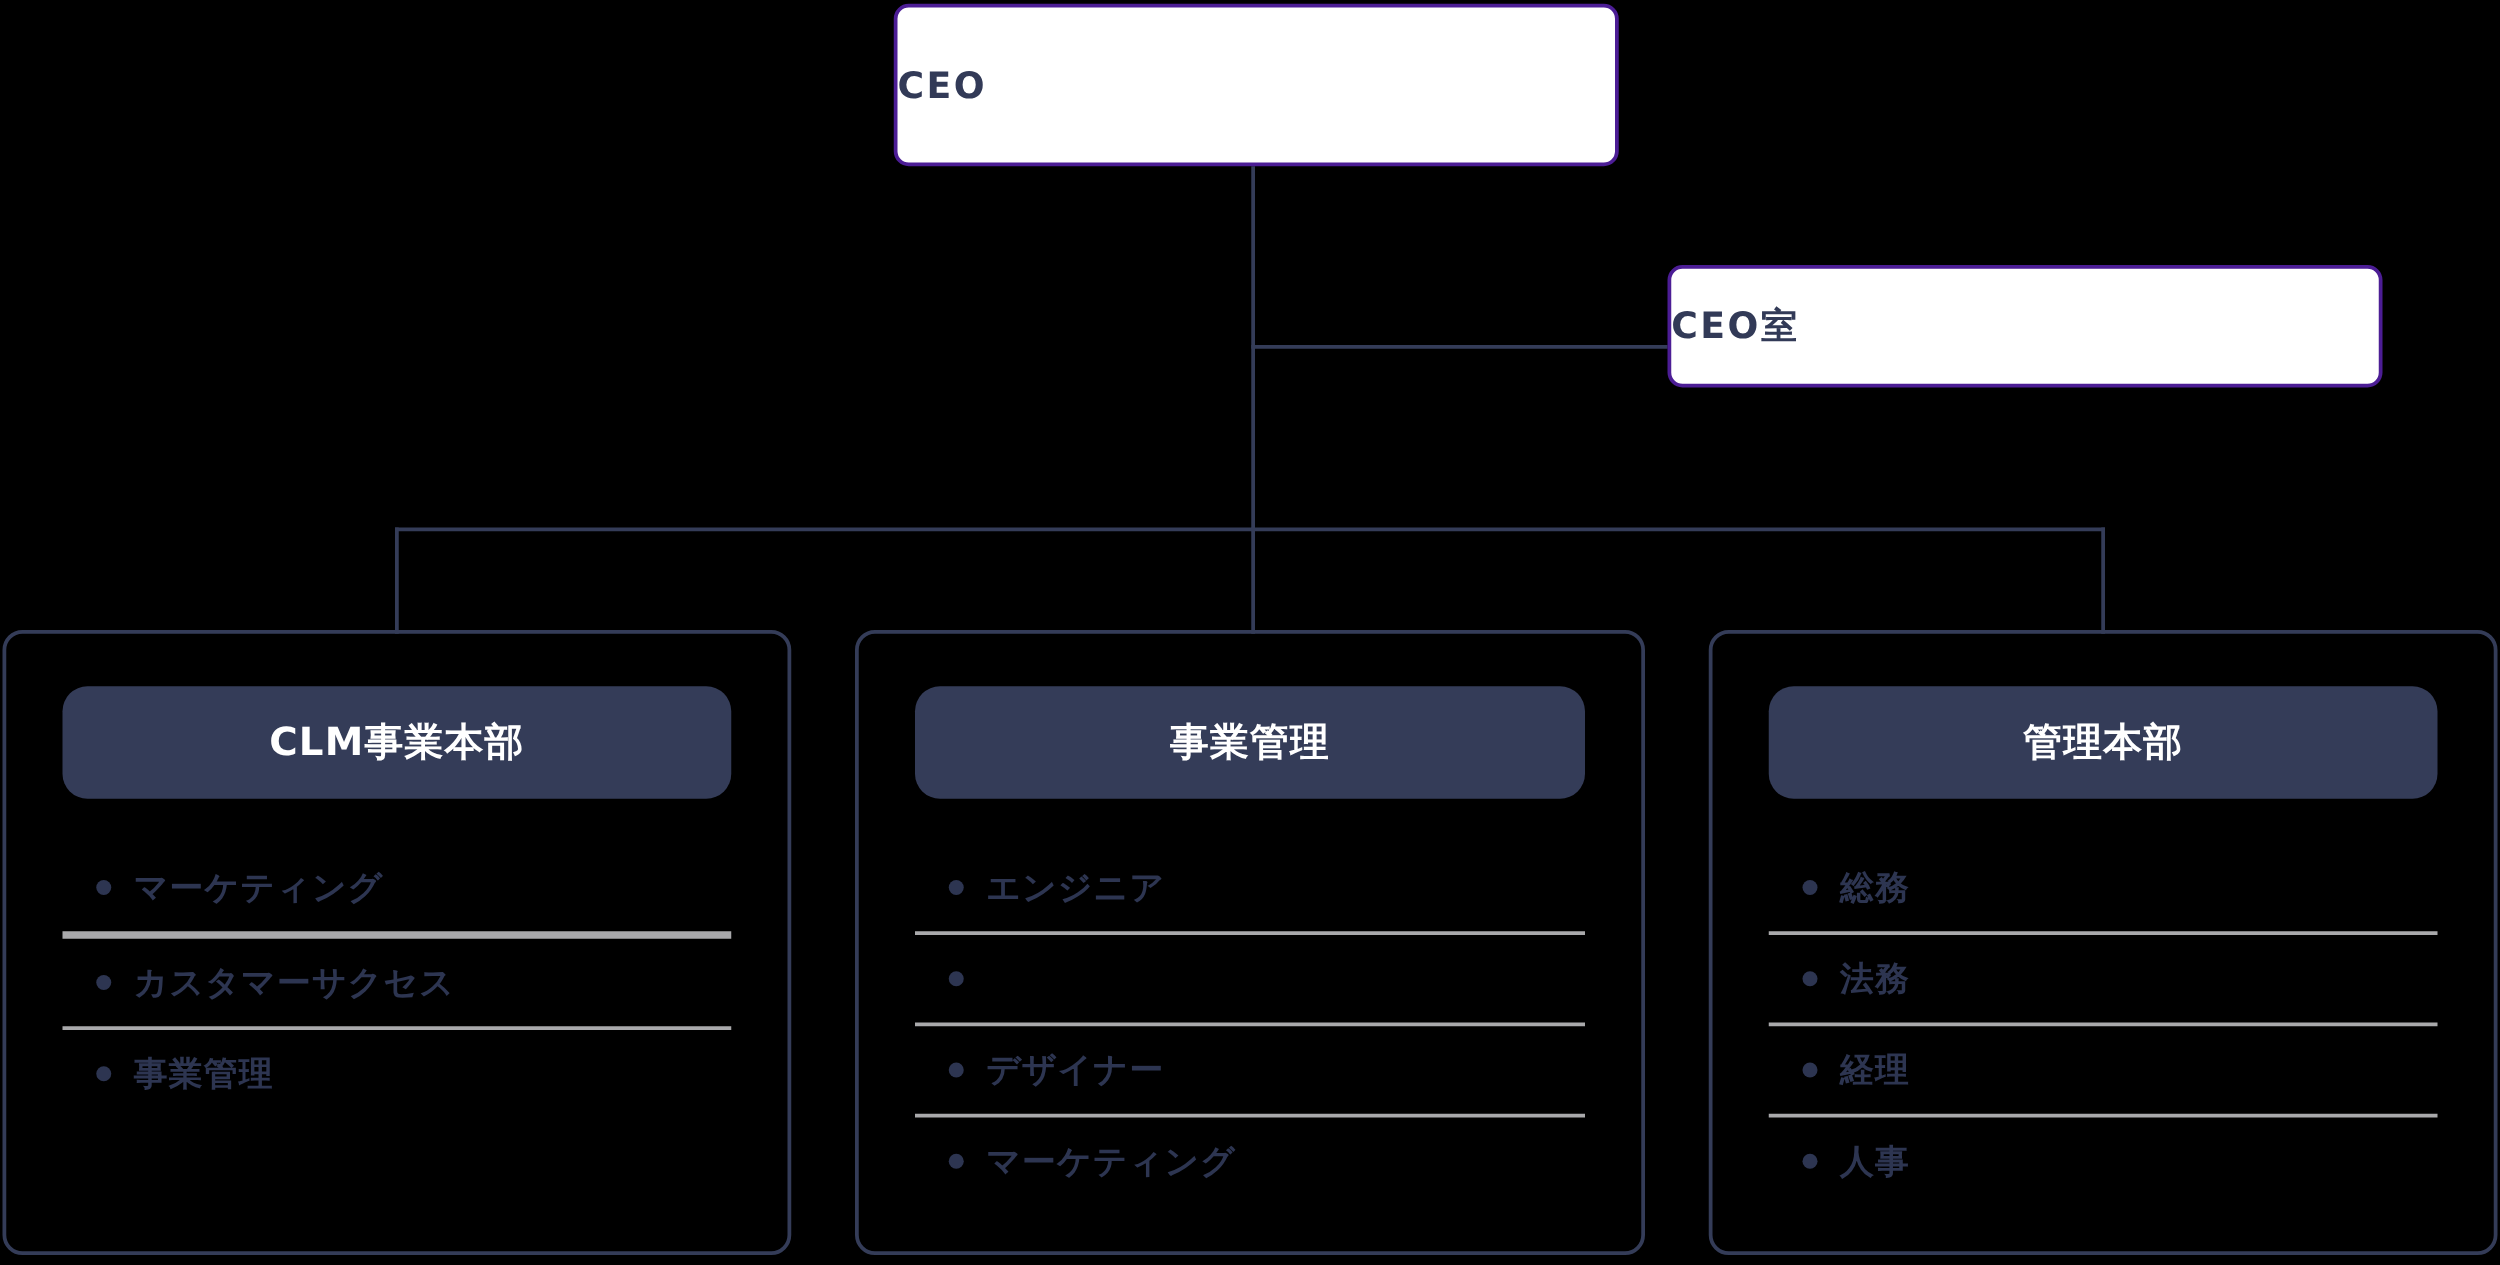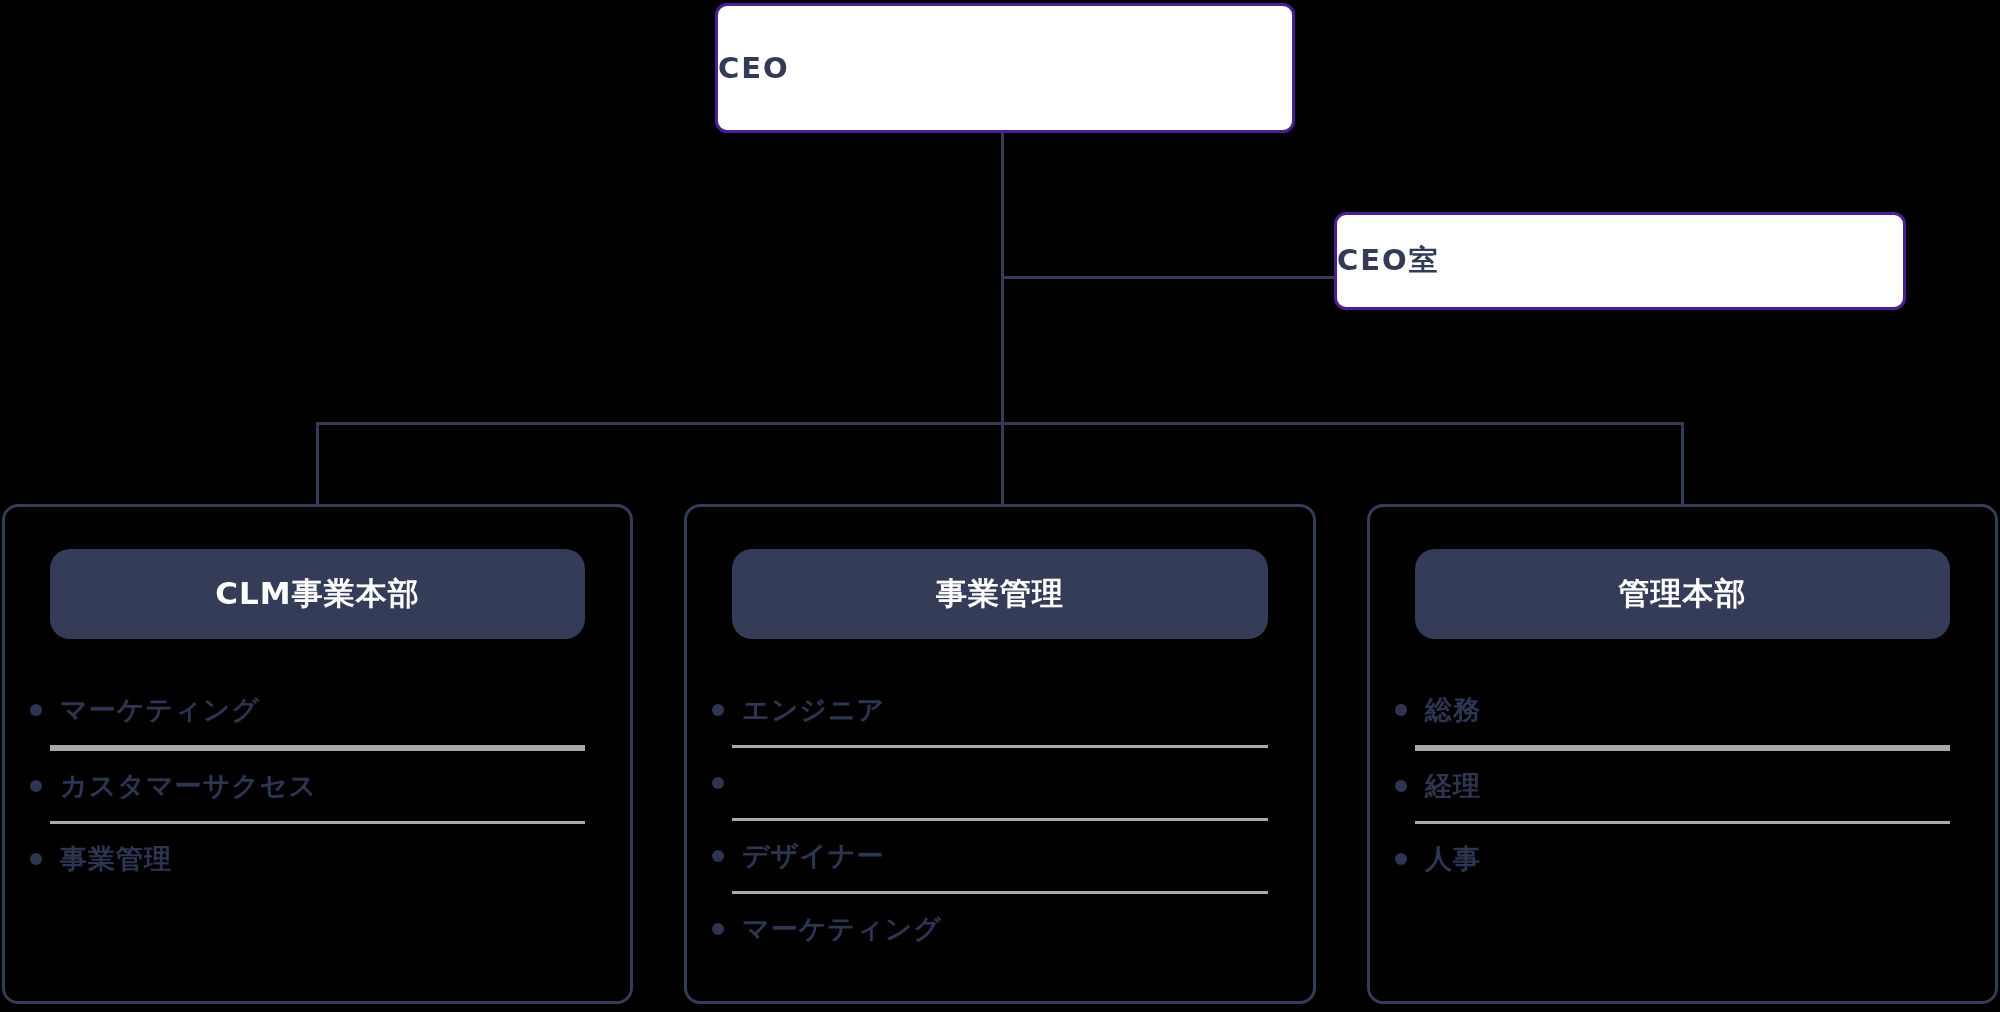--- a/index.html
+++ b/index.html
@@ -32,21 +32,21 @@
   .card-1 { left:684px;  width:632px; }
   .card-2 { left:1367px; width:631px; }
 
   .dept-header {
     margin:42px 45px 0 45px; height:90px; background:#343c58; border-radius:20px;
     display:flex; align-items:center; justify-content:center;
     color:#ffffff; font-size:31px; font-weight:700; letter-spacing:1px;
   }
   .team-list { list-style:none; margin-top:36px; }
   .team-item {
-    height:70px; display:flex; align-items:center; padding-left:25px;
+    height:70px; display:flex; align-items:center; padding-left:72px;
     color:#2d3551; font-size:27px; font-weight:700; letter-spacing:1px;
   }
   .dot {
     width:12px; height:12px; border-radius:50%; background:#2d3551;
     margin-right:18px; flex:0 0 auto;
   }
   .divider { height:3px; background:#a9a9ab; margin:0 45px; }
 </style>
 </head>
 <body>
@@ -120,20 +120,24 @@
   <section class="card card-2">
     <header class="dept-header">
       <span>管理本部</span>
     </header>
     <ul class="team-list">
       <li class="team-item">
         <span class="dot"></span>
         <span>総務</span>
       </li>
       <li class="divider"></li>
+      <li class="team-item">
+        <span class="dot"></span>
+        <span>法務</span>
+      </li>
       <li class="divider"></li>
       <li class="team-item">
         <span class="dot"></span>
         <span>経理</span>
       </li>
       <li class="divider"></li>
       <li class="team-item">
         <span class="dot"></span>
         <span>人事</span>
       </li>

